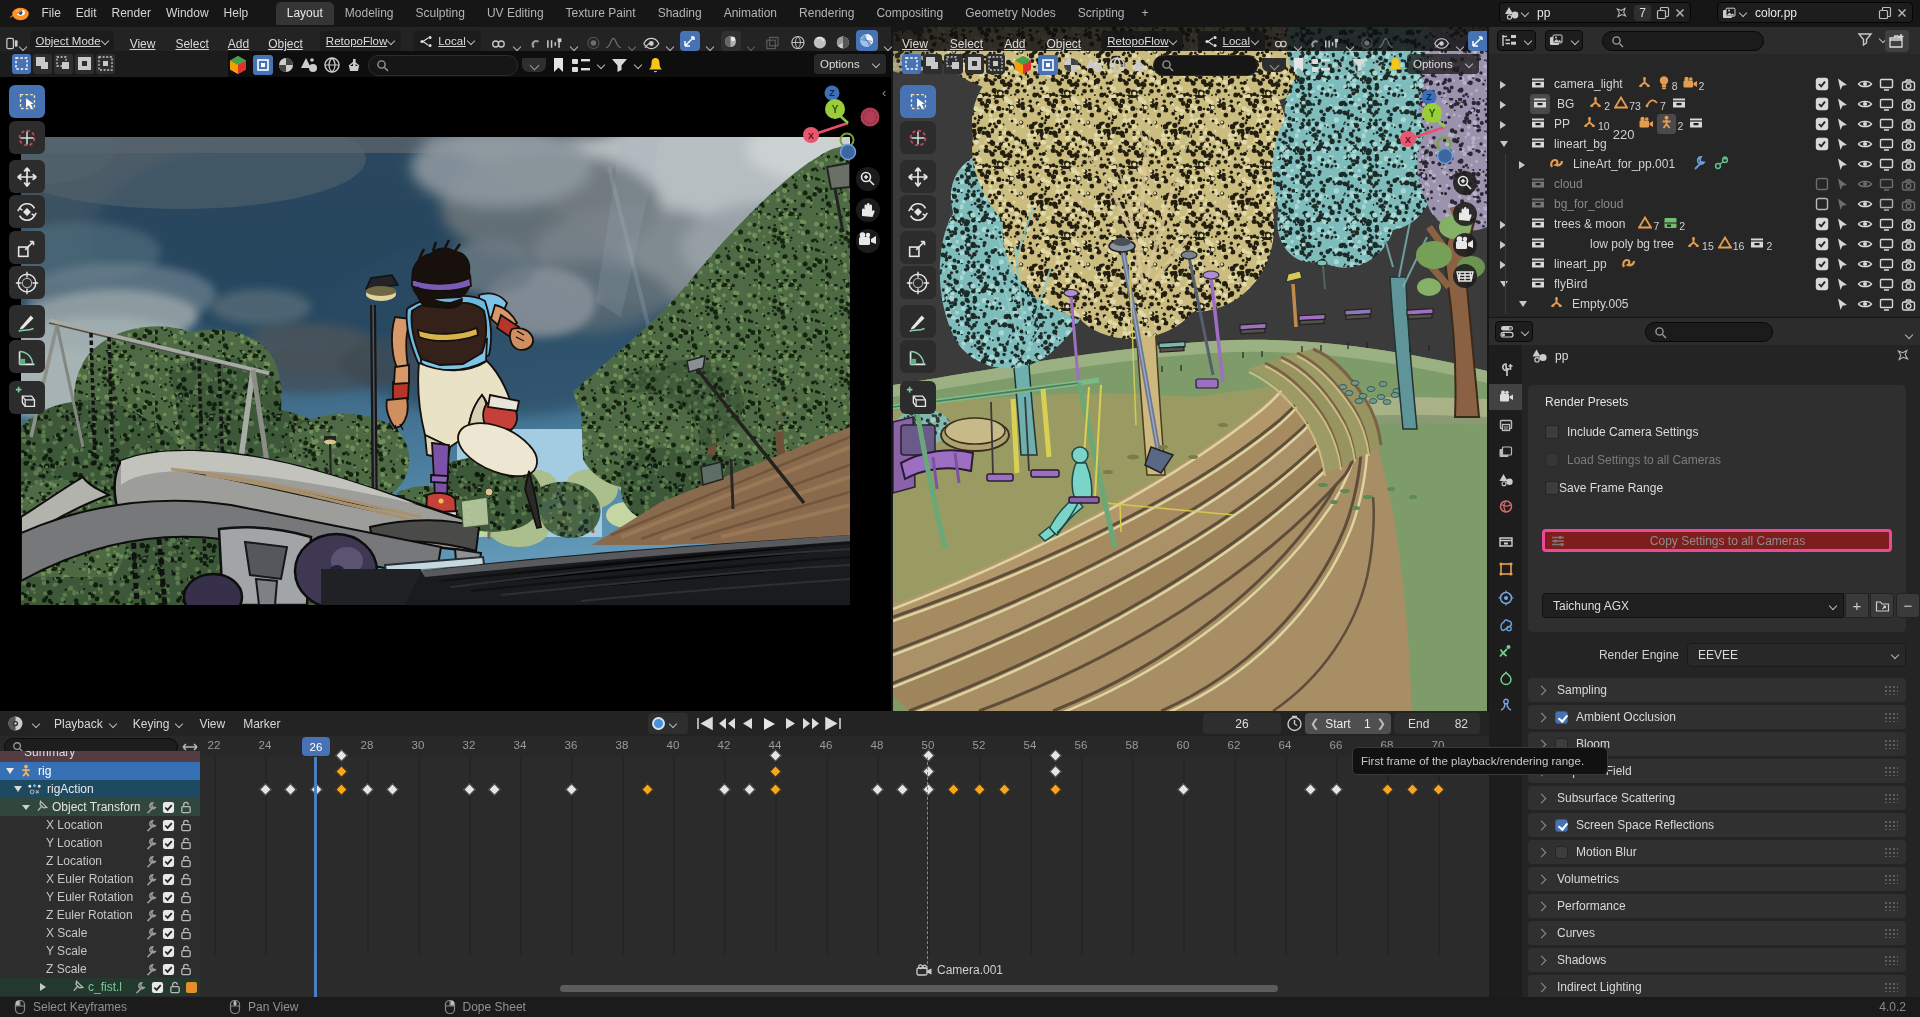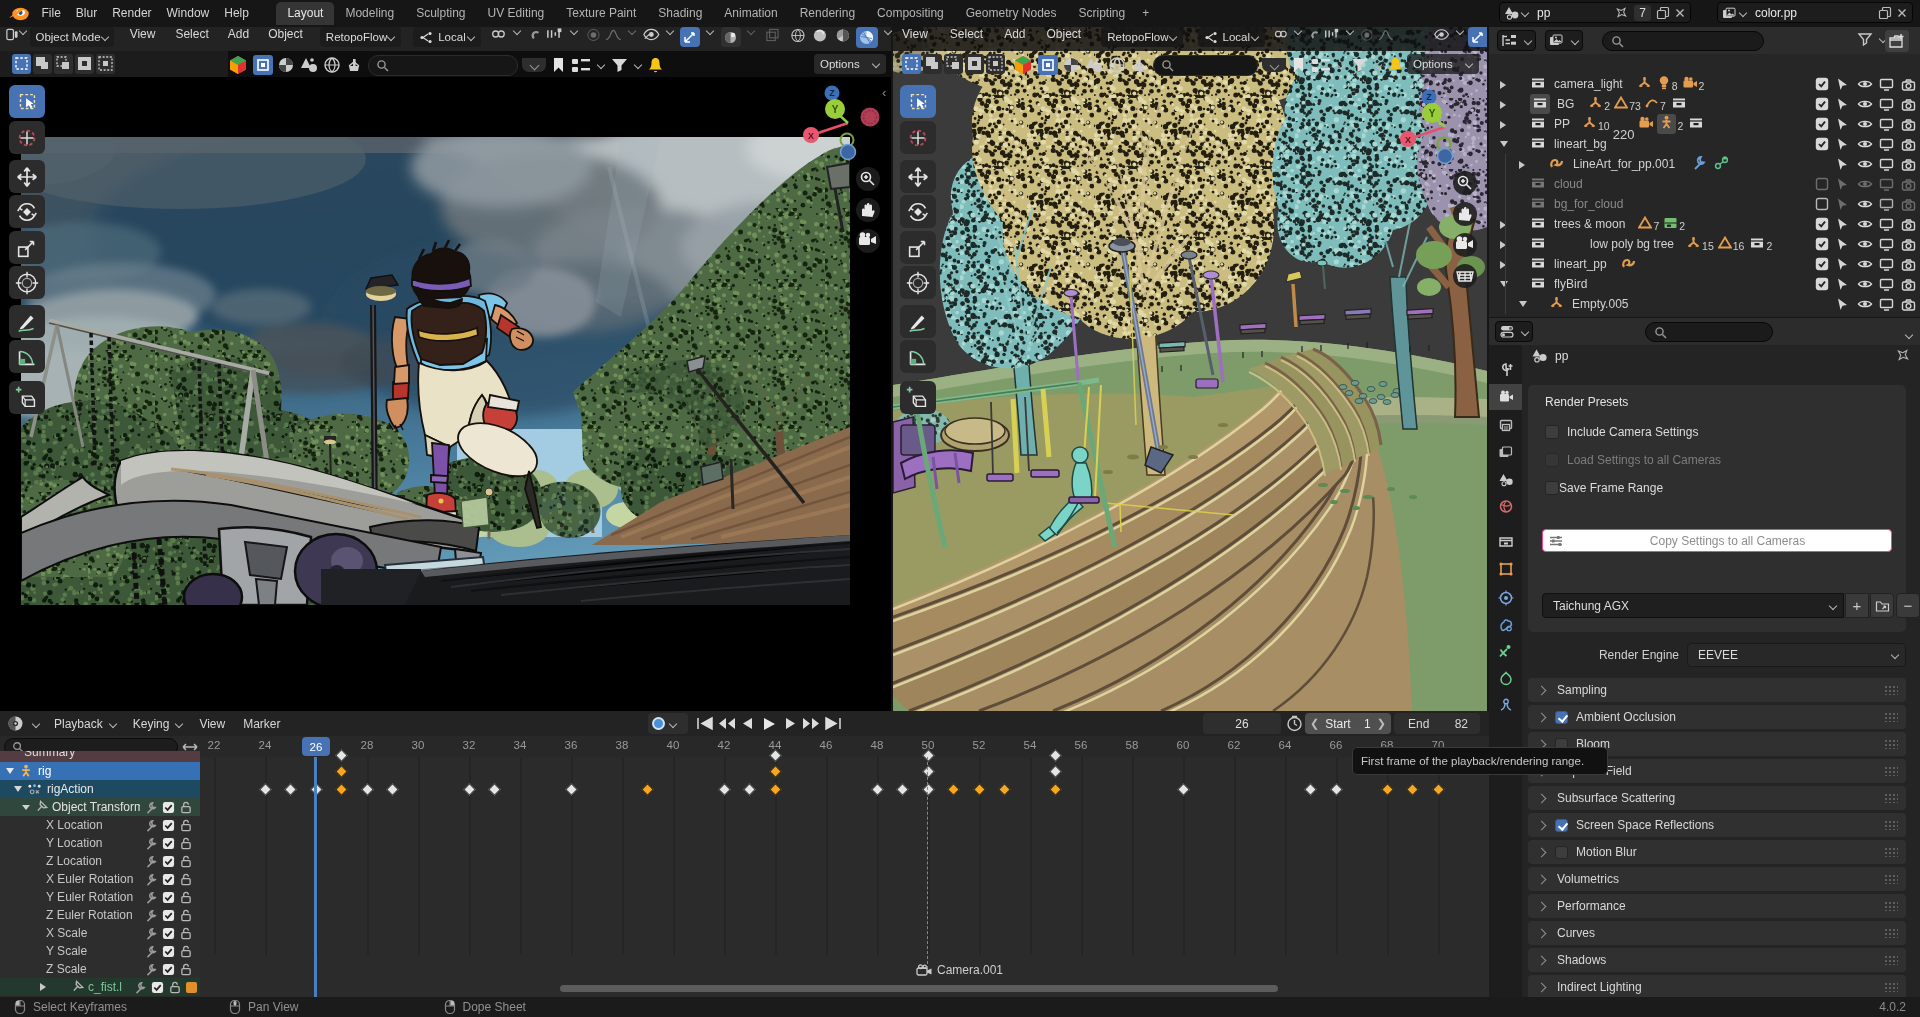--- a/index.html
+++ b/index.html
@@ -10,21 +10,21 @@
 .row { display:flex; align-items:center; }
 
 
 #topbar { position:absolute; top:0; left:0; width:1920px; height:26px; background:#161616; display:flex; align-items:center; }
 #topbar .menu { color:#d5d5d5; padding:0 7.5px; font-size:12px; }
 .tab { color:#b4b4b4; padding:4px 11px 5px; font-size:12px; border-radius:5px 5px 0 0; }
 .tab.active { background:#353535; color:#e7e7e7; }
 .idbox { display:flex; align-items:center; background:#1d1d1d; border:1px solid #050505; border-radius:4px; height:21px; }
 
 
-.edhead { position:absolute; background:#242424; display:flex; align-items:flex-start; color:#d4d4d4; font-size:12px; }
+.edhead { position:absolute; background:#242424; display:flex; align-items:flex-end; color:#d4d4d4; font-size:12px;text-decoration:underline; }
 .hmenu { padding:0 7px; color:#dadada; }
 .dd { display:flex; align-items:center; background:#1c1c1c; border-radius:4px; height:20px; padding:0 6px; color:#dcdcdc; white-space:nowrap; font-size:11.5px; }
 .chev { display:inline-block; width:8px; height:8px; margin-left:6px; position:relative; }
 .chev:before { content:""; position:absolute; left:1px; top:1px; width:5px; height:5px; border-right:1.6px solid #b8b8b8; border-bottom:1.6px solid #b8b8b8; transform:rotate(45deg); }
 
 
 #outliner { position:absolute; left:1489px; top:27px; width:431px; height:290px; background:#262626; overflow:hidden; }
 
 #props { position:absolute; left:1489px; top:318px; width:431px; height:679px; background:#242424; overflow:hidden; }
 
@@ -49,21 +49,21 @@
 <body>
 <div id="root">
   <div id="topbar">
     <svg width="22" height="18" viewBox="0 0 22 18" style="margin-left:8px;">
       <ellipse cx="12.5" cy="10" rx="8.2" ry="6.2" fill="#ff9023"></ellipse>
       <ellipse cx="12.5" cy="8.6" rx="4.6" ry="3.1" fill="#fff"></ellipse>
       <circle cx="12.5" cy="8.8" r="2.1" fill="#265787"></circle>
       <path d="M1 14 L9 7 L13 4 L15 6 L8 11 Z" fill="#ff9023"></path>
     </svg>
     <div class="menu" style="margin-left:4px;">File</div>
-    <div class="menu">Blur</div>
+    <div class="menu">Edit</div>
     <div class="menu">Render</div>
     <div class="menu">Window</div>
     <div class="menu">Help</div>
     <div style="width:20px;"></div>
     <div class="tab active">Layout</div>
     <div class="tab">Modeling</div>
     <div class="tab">Sculpting</div>
     <div class="tab">UV Editing</div>
     <div class="tab">Texture Paint</div>
     <div class="tab">Shading</div>
@@ -2638,21 +2638,21 @@
           <span style="margin-left:8px;color:#dcdcdc;">Include Camera Settings</span>
         </div>
       <div class="row" style="position:absolute;left:17px;top:68px;">
           <span class="ckb dim"></span>
           <span style="margin-left:8px;color:#7c7c7c;">Load Settings to all Cameras</span>
         </div>
       <div class="row" style="position:absolute;left:17px;top:96px;">
           <span class="ckb"></span>
           <span style="color:#dcdcdc;">Save Frame Range</span>
         </div>
-      <div class="abs row" style="left:14px;top:144px;width:350px;height:23px;background:#ffffff;border:1px solid #ec4899;border-radius:4px;">
+      <div class="abs row" style="left:14px;top:144px;width:350px;height:23px;background:#7f1d1d;border:3px solid #ec4899;border-radius:4px;">
         <svg width="16" height="14" viewBox="0 0 16 14" style="margin-left:5px;">
             <path d="M2 3.5 L14 3.5 M2 7 L14 7 M2 10.5 L14 10.5" stroke="#777" stroke-width="1.3"></path>
             <rect x="9" y="2" width="2.6" height="3" fill="#777"></rect>
             <rect x="4" y="5.5" width="2.6" height="3" fill="#777"></rect>
             <rect x="10.5" y="9" width="2.6" height="3" fill="#777"></rect>
           </svg>
         <span style="flex:1;text-align:center;color:#8d8d8d;">Copy Settings to all Cameras</span>
       </div>
       <div class="abs row" style="left:14px;top:208px;width:302px;height:25px;background:#1f1f1f;border:1px solid #101010;border-radius:4px 0 0 4px;">
         <span style="margin-left:10px;color:#dcdcdc;">Taichung AGX</span>

